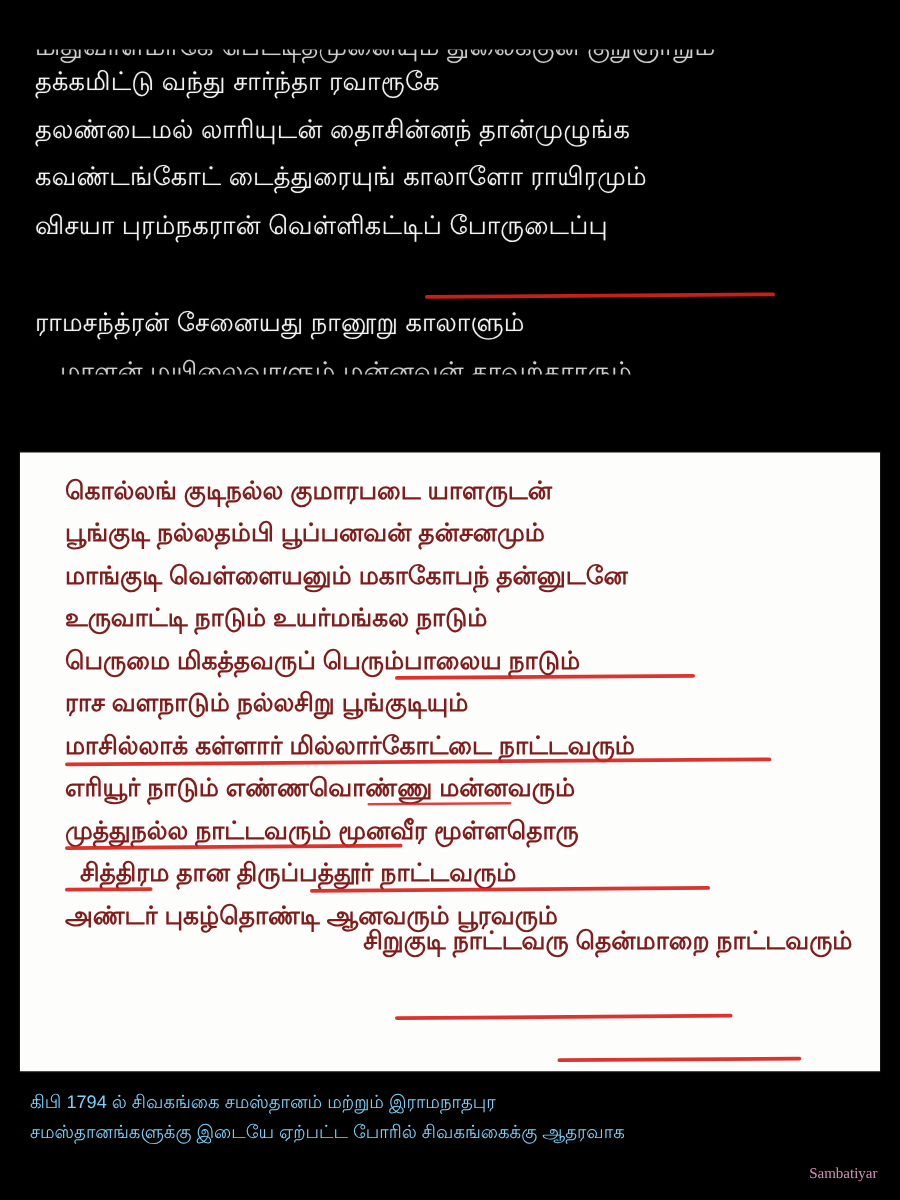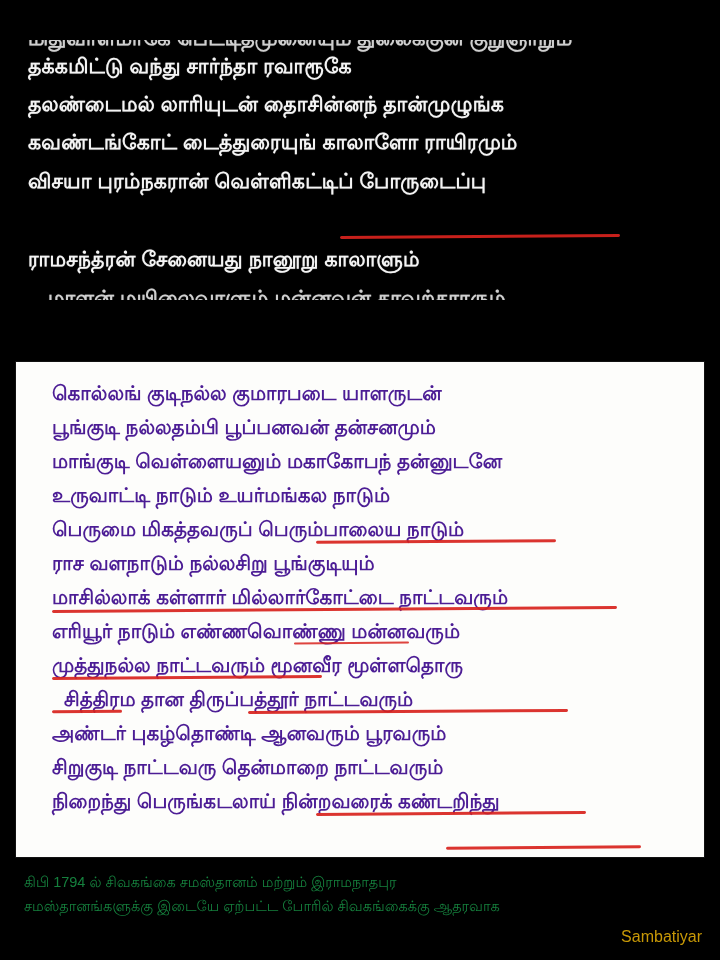--- a/index.html
+++ b/index.html
@@ -32,21 +32,21 @@
   }
   .top-line {
     position: absolute;
     left: 28px;
     width: 664px;
     color: #f4f4f4;
     font-size: 20.5px;
     letter-spacing: 0.2px;
     white-space: nowrap;
     font-family: "Liberation Sans", sans-serif;
-    font-weight: 700;
+    font-weight: 400;
     text-shadow: 0 0 1px rgba(255,255,255,0.4);
   }
   .top-line.cut-top {
     clip-path: inset(52% 0 0 0);
     opacity: 0.85;
   }
   .top-line.cut-bottom {
     clip-path: inset(0 0 48% 0);
     opacity: 0.85;
     margin-left: 20px;
@@ -59,21 +59,21 @@
     top: 362px;
     width: 688px;
     height: 495px;
     background: #fdfdfb;
     box-shadow: 0 0 0 1px #111;
   }
   .wb-line {
     position: absolute;
     left: 36px;
     width: 630px;
-    color: #4c1d95;
+    color: #7f1d1d;
     font-size: 20px;
     white-space: nowrap;
     font-weight: 700;
     font-family: "Liberation Sans", sans-serif;
   }
 
   
   .underline {
     position: absolute;
     height: 2.5px;
@@ -92,32 +92,32 @@
     position: absolute;
     left: 0;
     top: 862px;
     width: 720px;
     height: 98px;
     background: #000000;
   }
   .caption-line {
     position: absolute;
     left: 24px;
-    color: #15803d;
+    color: #7dd3fc;
     font-size: 14.5px;
     white-space: nowrap;
     font-family: "Liberation Sans", sans-serif;
   }
   .watermark {
     position: absolute;
     right: 18px;
     bottom: 14px;
-    color: #eab308;
-    font-size: 16px;
-    font-family: Liberation Sans, sans-serif;
+    color: #f9a8d4;
+    font-size: 12px;
+    font-family: Liberation Serif, serif;
     opacity: 0.85;
   }
 </style>
 </head>
 <body>
 
 <div class="page">
 
   <div class="top-block">
     <div class="top-line cut-top" style="top:-4px;">மிதுவாளமாகே பெட்டிதமுனையும் துலைக்குன் குறுஞாறும்</div>
@@ -136,22 +136,21 @@
     <div class="wb-line" style="top:54px;">பூங்குடி நல்லதம்பி பூப்பனவன் தன்சனமும்</div>
     <div class="wb-line" style="top:88px;">மாங்குடி வெள்ளையனும் மகாகோபந் தன்னுடனே</div>
     <div class="wb-line" style="top:156px;">பெருமை மிகத்தவருப் பெரும்பாலைய நாடும்</div>
     <div class="wb-line" style="top:122px;">உருவாட்டி நாடும் உயர்மங்கல நாடும்</div>
     <div class="wb-line" style="top:190px;">ராச வளநாடும் நல்லசிறு பூங்குடியும்</div>
     <div class="wb-line" style="top:224px;">மாசில்லாக் கள்ளார் மில்லார்கோட்டை நாட்டவரும்</div>
     <div class="wb-line" style="top:258px;">எரியூர் நாடும் எண்ணவொண்ணு மன்னவரும்</div>
     <div class="wb-line" style="top:292px;">முத்துநல்ல நாட்டவரும் மூனவீர மூள்ளதொரு</div>
     <div class="wb-line" style="top:326px;margin-left:12px;">சித்திரம தான திருப்பத்தூர் நாட்டவரும்</div>
     <div class="wb-line" style="top:360px;">அண்டர் புகழ்தொண்டி ஆனவரும் பூரவரும்</div>
-    <div class="wb-line" style="top:394px;">சிறுகுடி நாட்டவரு தென்மாறை நாட்டவரும்</div>
-    <div class="wb-line" style="top:428px;">நிறைந்து பெருங்கடலாய் நின்றவரைக் கண்டறிந்து</div>
+    <div class="wb-line" style="top:380px;text-align:right;">சிறுகுடி நாட்டவரு தென்மாறை நாட்டவரும்</div>
 
     <div class="underline" style="left:300px; top:178px; width:240px;"></div>
     <div class="underline" style="left:36px;  top:246px; width:565px;"></div>
     <div class="underline thin" style="left:278px; top:280px; width:115px;"></div>
     <div class="underline" style="left:36px;  top:314px; width:270px;"></div>
     <div class="underline" style="left:36px;  top:348px; width:70px;"></div>
     <div class="underline" style="left:232px; top:348px; width:320px;"></div>
     <div class="underline" style="left:300px; top:450px; width:270px;"></div>
     <div class="underline" style="left:430px; top:484px; width:195px;"></div>
   </div>

